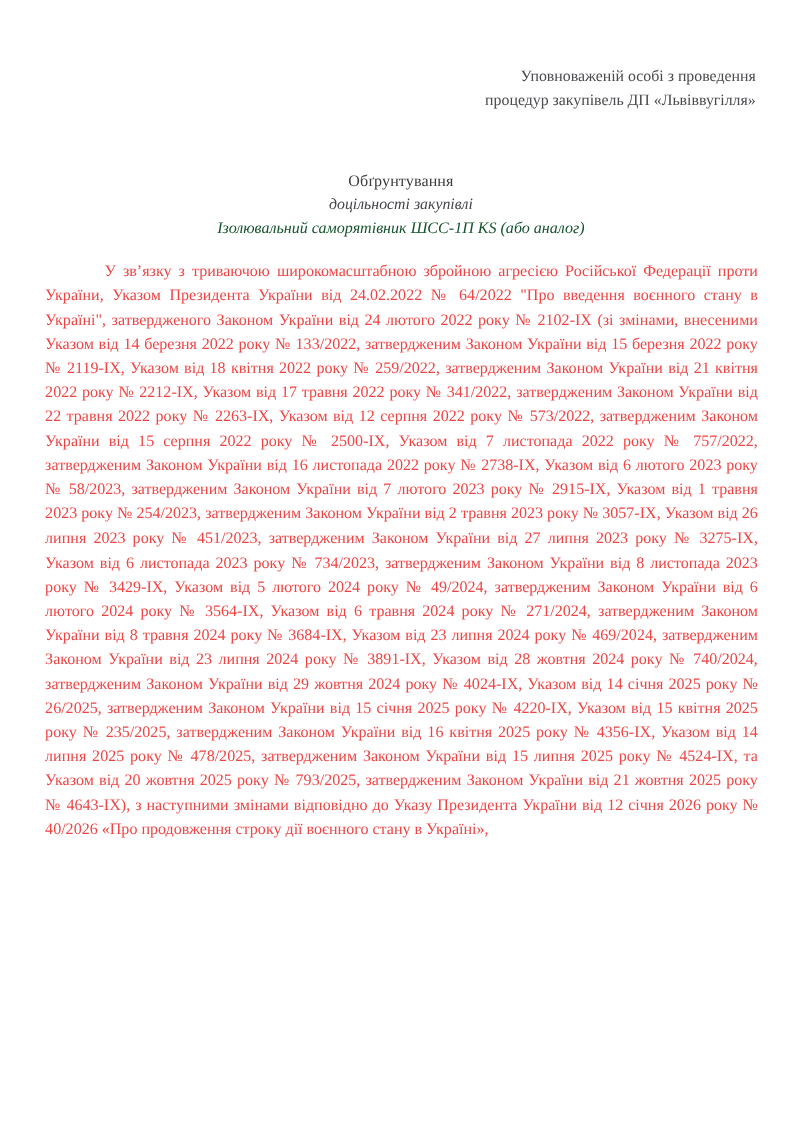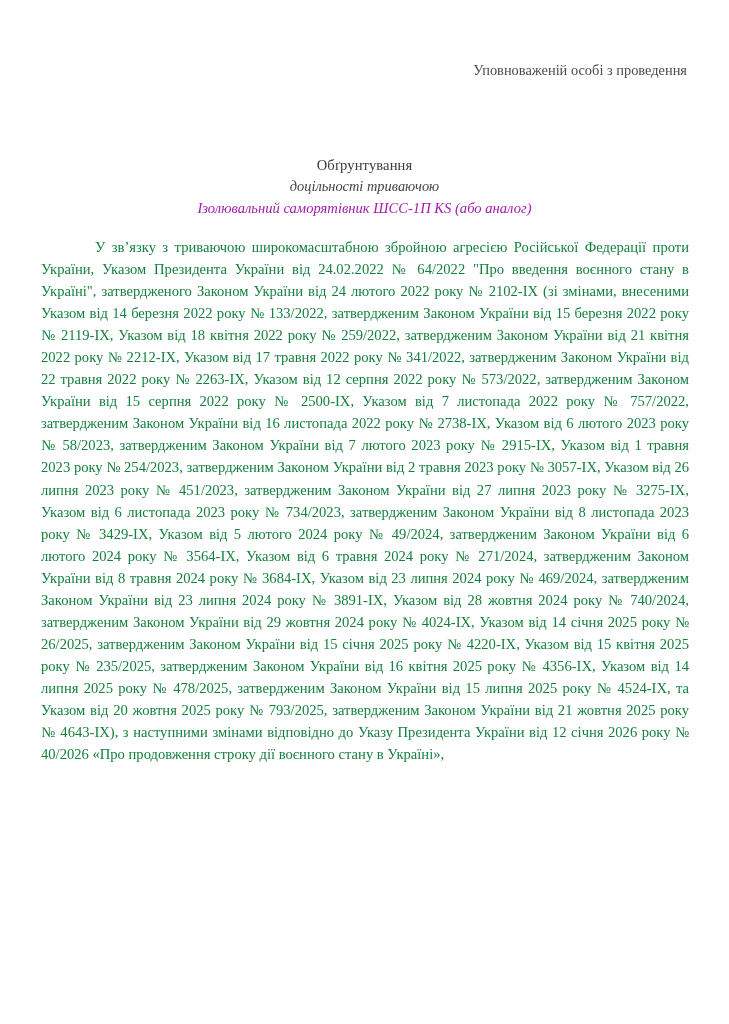--- a/index.html
+++ b/index.html
@@ -49,33 +49,33 @@
   .title-sub {
     font-size: 14.4px;
     font-style: italic;
     line-height: 21.5px;
     color: #43434a;
   }
   .title-sub-2 {
     font-size: 14.6px;
     font-style: italic;
     line-height: 21.5px;
-    color: #a21caf;
+    color: #14532d;
   }
   
   .body-text {
     position: absolute;
     top: 236px;
     left: 41px;
     width: 648px;
     font-size: 14.6px;
     line-height: 22.05px;
     text-align: justify;
     text-justify: inter-word;
-    color: #15803d;
+    color: #ef4444;
     hyphens: none;
   }
   .body-text p {
     margin: 0;
     text-indent: 54px;
   }
   
   .stamp {
     position: absolute;
     left: 461px;
@@ -199,25 +199,26 @@
     transform: rotate(-4deg);
   }
 </style>
 </head>
 <body>
 
 <div class="page">
 
   <div class="addressee">
     <div>Уповноваженій особі з проведення</div>
+    <div>процедур закупівель ДП «Львіввугілля»</div>
   </div>
 
   <div class="title-block">
     <div class="title-main">Обґрунтування</div>
-    <div class="title-sub">доцільності триваючою</div>
+    <div class="title-sub">доцільності закупівлі</div>
     <div class="title-sub-2">Ізолювальний саморятівник ШСС-1П KS (або аналог)</div>
   </div>
 
   <div class="body-text">
     <p>У зв’язку з триваючою широкомасштабною збройною агресією Російської Федерації проти України, Указом Президента України від 24.02.2022 № 64/2022 "Про введення воєнного стану в Україні", затвердженого Законом України від 24 лютого 2022 року № 2102-IX (зі змінами, внесеними Указом від 14 березня 2022 року № 133/2022, затвердженим Законом України від 15 березня 2022 року № 2119-IX, Указом від 18 квітня 2022 року № 259/2022, затвердженим Законом України від 21 квітня 2022 року № 2212-IX, Указом від 17 травня 2022 року № 341/2022, затвердженим Законом України від 22 травня 2022 року № 2263-IX, Указом від 12 серпня 2022 року № 573/2022, затвердженим Законом України від 15 серпня 2022 року № 2500-IX, Указом від 7 листопада 2022 року № 757/2022, затвердженим Законом України від 16 листопада 2022 року № 2738-IX, Указом від 6 лютого 2023 року № 58/2023, затвердженим Законом України від 7 лютого 2023 року № 2915-IX, Указом від 1 травня 2023 року № 254/2023, затвердженим Законом України від 2 травня 2023 року № 3057-IX, Указом від 26 липня 2023 року № 451/2023, затвердженим Законом України від 27 липня 2023 року № 3275-IX, Указом від 6 листопада 2023 року № 734/2023, затвердженим Законом України від 8 листопада 2023 року № 3429-IX, Указом від 5 лютого 2024 року № 49/2024, затвердженим Законом України від 6 лютого 2024 року № 3564-IX, Указом від 6 травня 2024 року № 271/2024, затвердженим Законом України від 8 травня 2024 року № 3684-IX, Указом від 23 липня 2024 року № 469/2024, затвердженим Законом України від 23 липня 2024 року № 3891-IX, Указом від 28 жовтня 2024 року № 740/2024, затвердженим Законом України від 29 жовтня 2024 року № 4024-IX, Указом від 14 січня 2025 року № 26/2025, затвердженим Законом України від 15 січня 2025 року № 4220-IX, Указом від 15 квітня 2025 року № 235/2025, затвердженим Законом України від 16 квітня 2025 року № 4356-IX, Указом від 14 липня 2025 року № 478/2025, затвердженим Законом України від 15 липня 2025 року № 4524-IX, та Указом від 20 жовтня 2025 року № 793/2025, затвердженим Законом України від 21 жовтня 2025 року № 4643-IX), з наступними змінами відповідно до Указу Президента України від 12 січня 2026 року № 40/2026 «Про продовження строку дії воєнного стану в Україні»,</p>
   </div>
 
   <div class="stamp">
     <div class="stamp-org">Державне підприємство</div>
     <div class="stamp-name">«Львіввугілля»</div>

